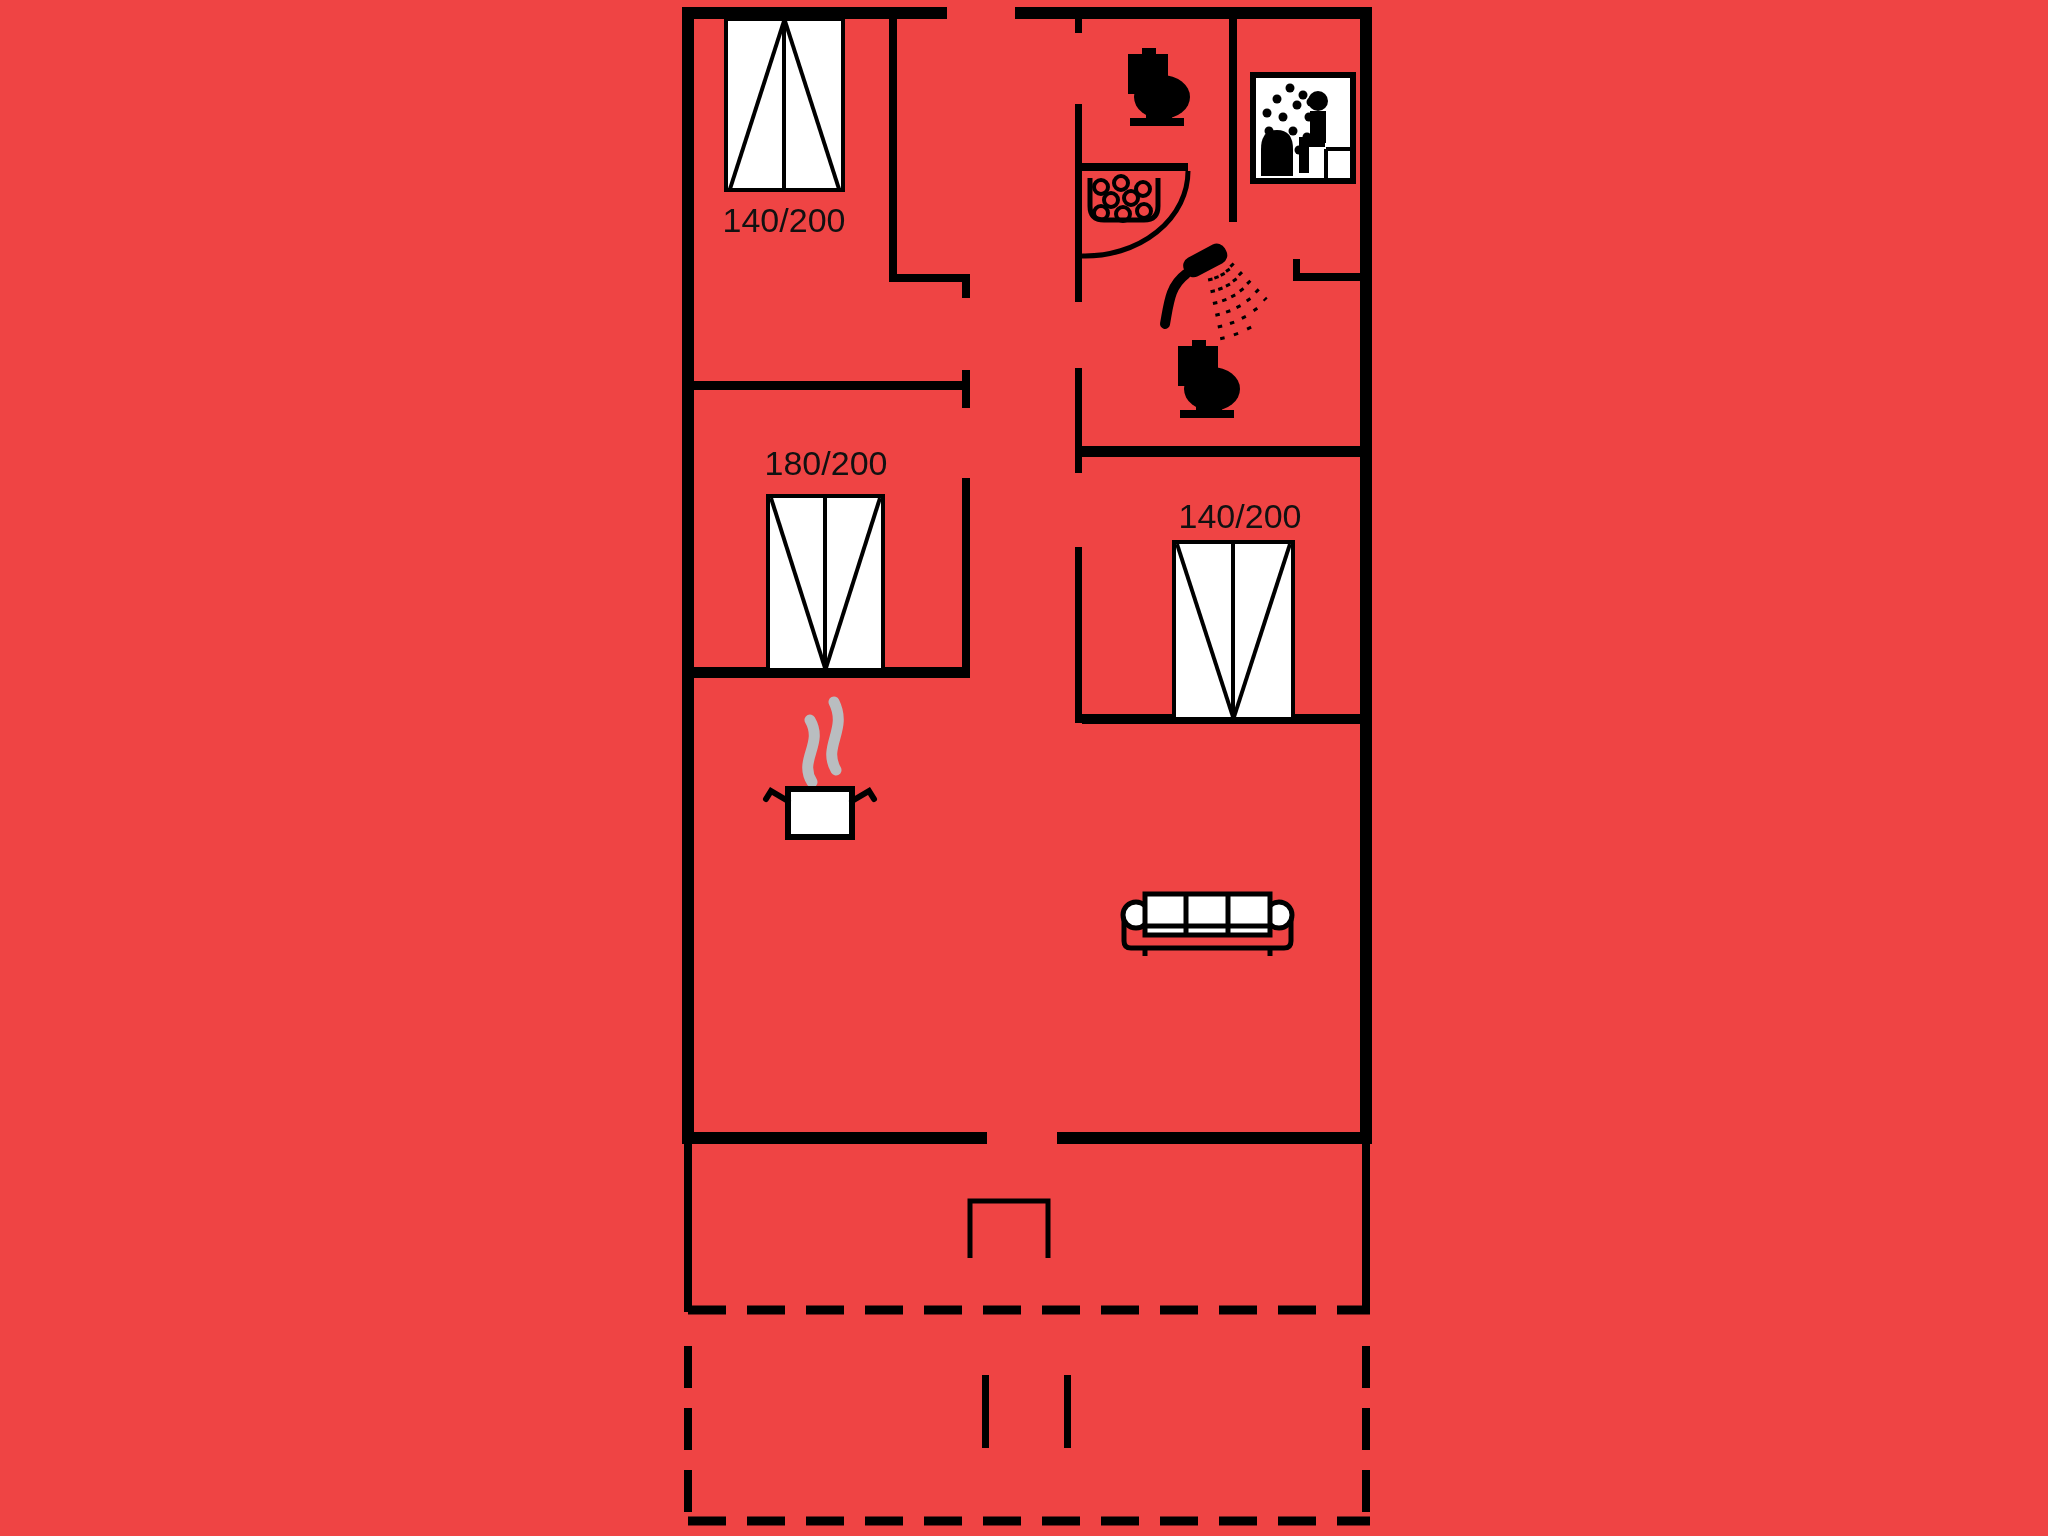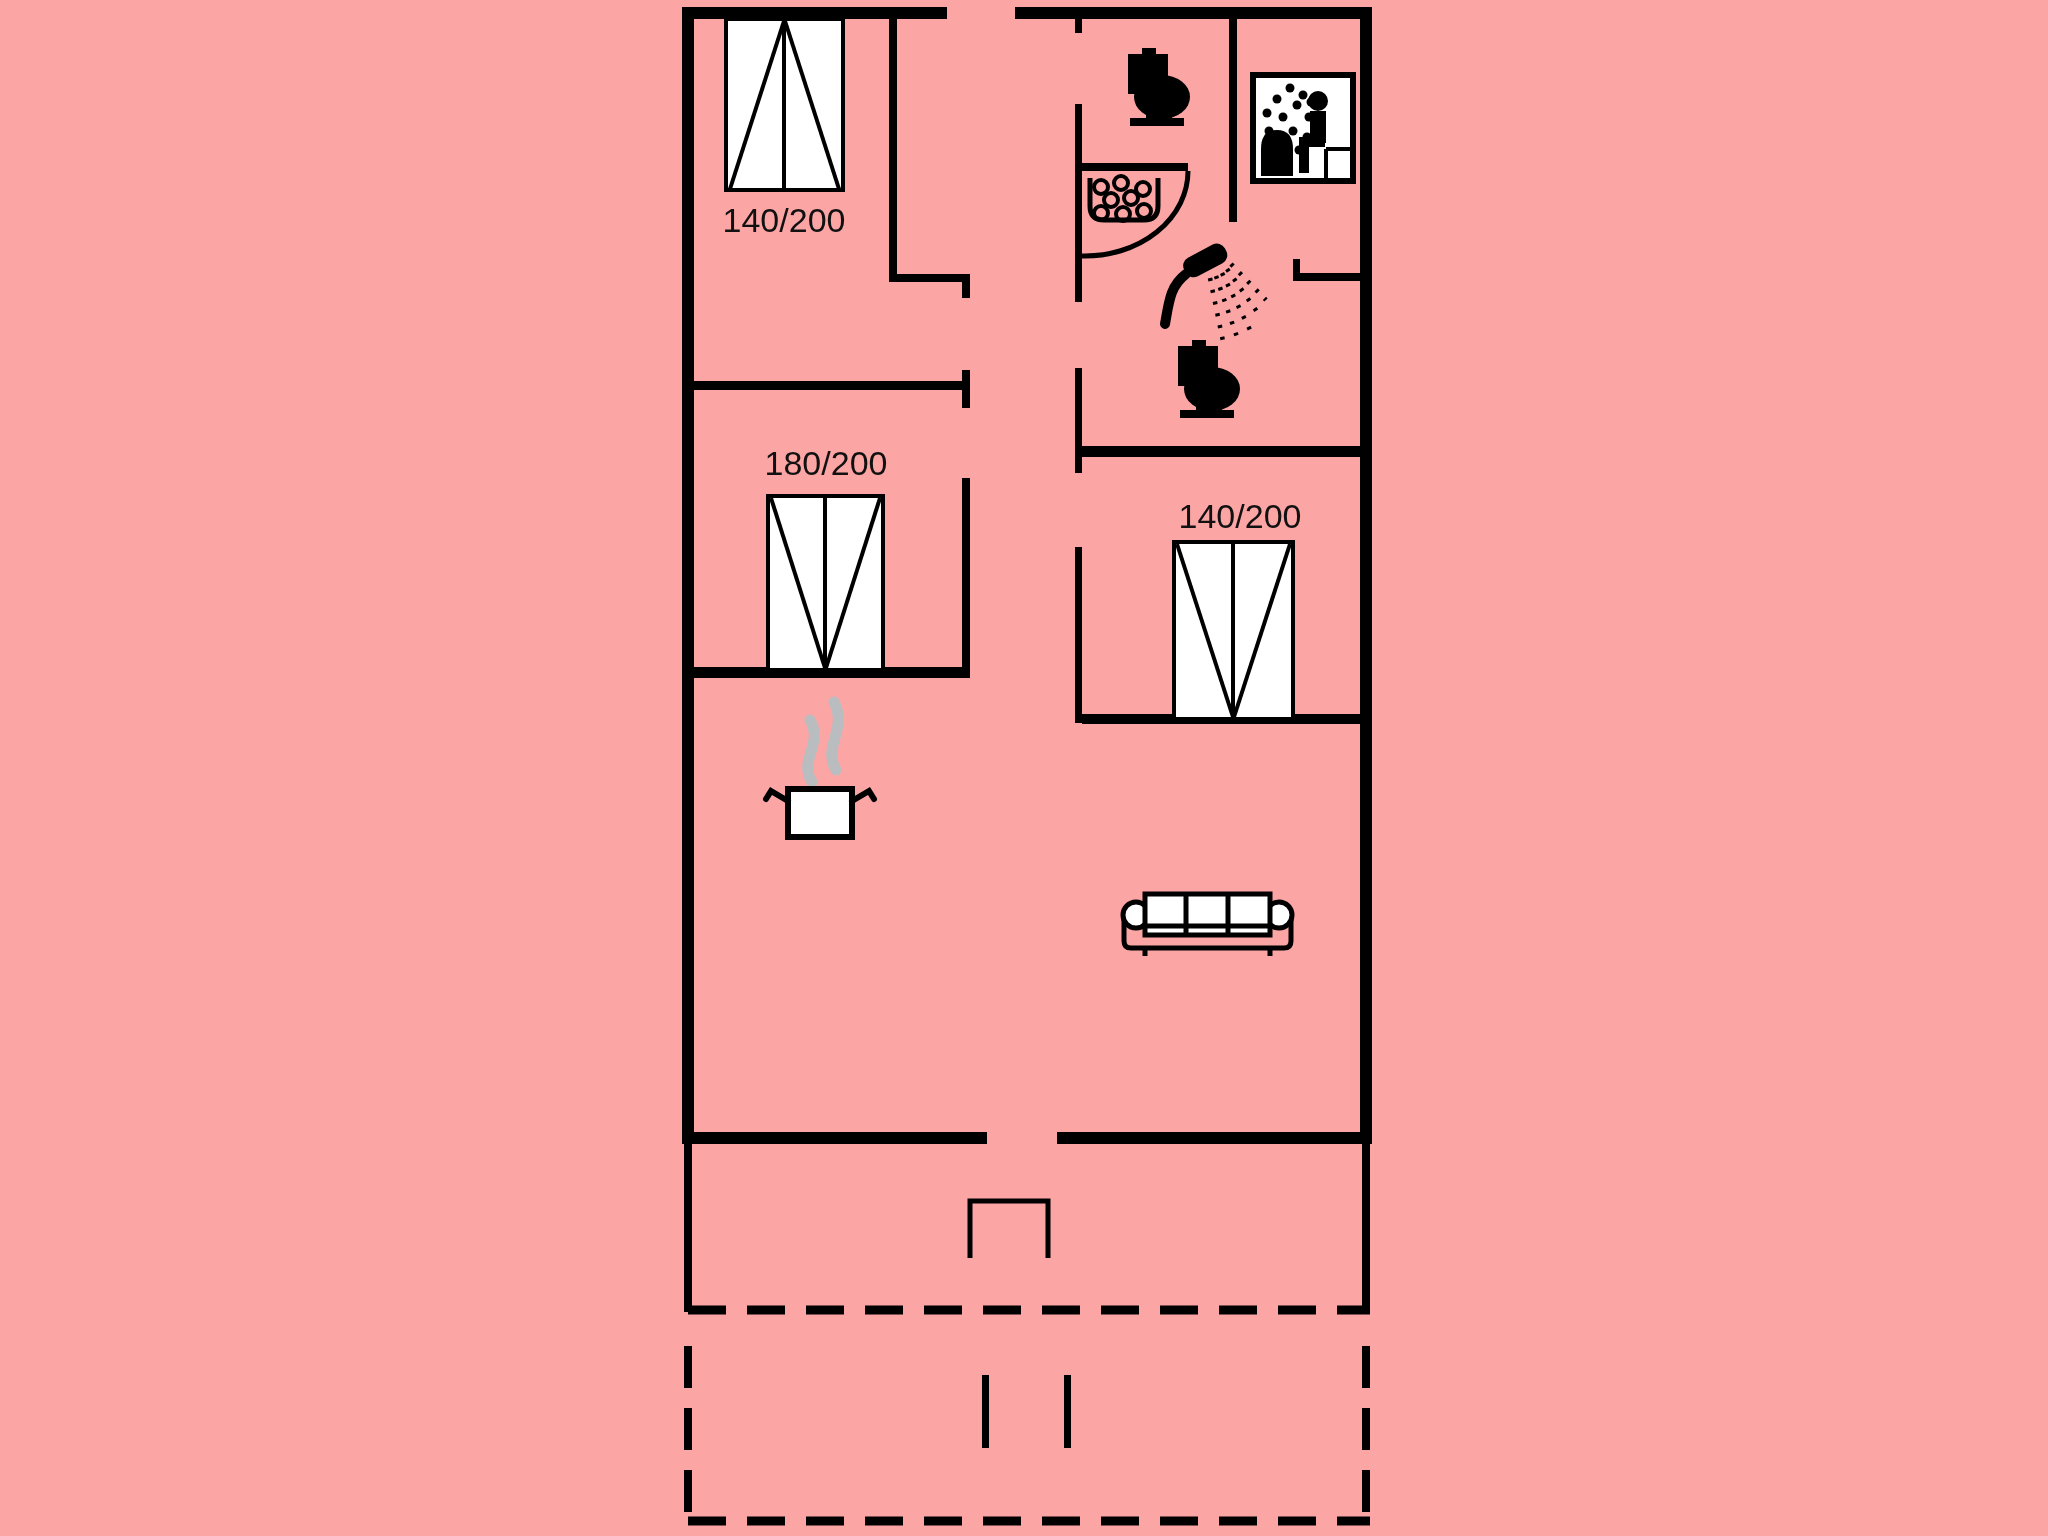--- a/index.html
+++ b/index.html
@@ -1,16 +1,16 @@
 <!DOCTYPE html>
 <html><head>
 <meta charset="utf-8">
 <style>
   html,body{margin:0;padding:0;background:#ffffff;}
-  .stage{position:relative;width:2048px;height:1536px;background:#fca5a5;overflow:hidden;}
+  .stage{position:relative;width:2048px;height:1536px;background:#ef4444;overflow:hidden;}
   svg{position:absolute;left:0;top:0;}
   svg text{font-family:"Liberation Sans","DejaVu Sans",sans-serif;font-size:34px;fill:#111;}
   .wall{fill:#000;}
   .ln{stroke:#000;fill:none;}
 </style>
 </head>
 <body>
 
 <div class="stage">
 <svg width="2048" height="1536" viewBox="0 0 2048 1536">

